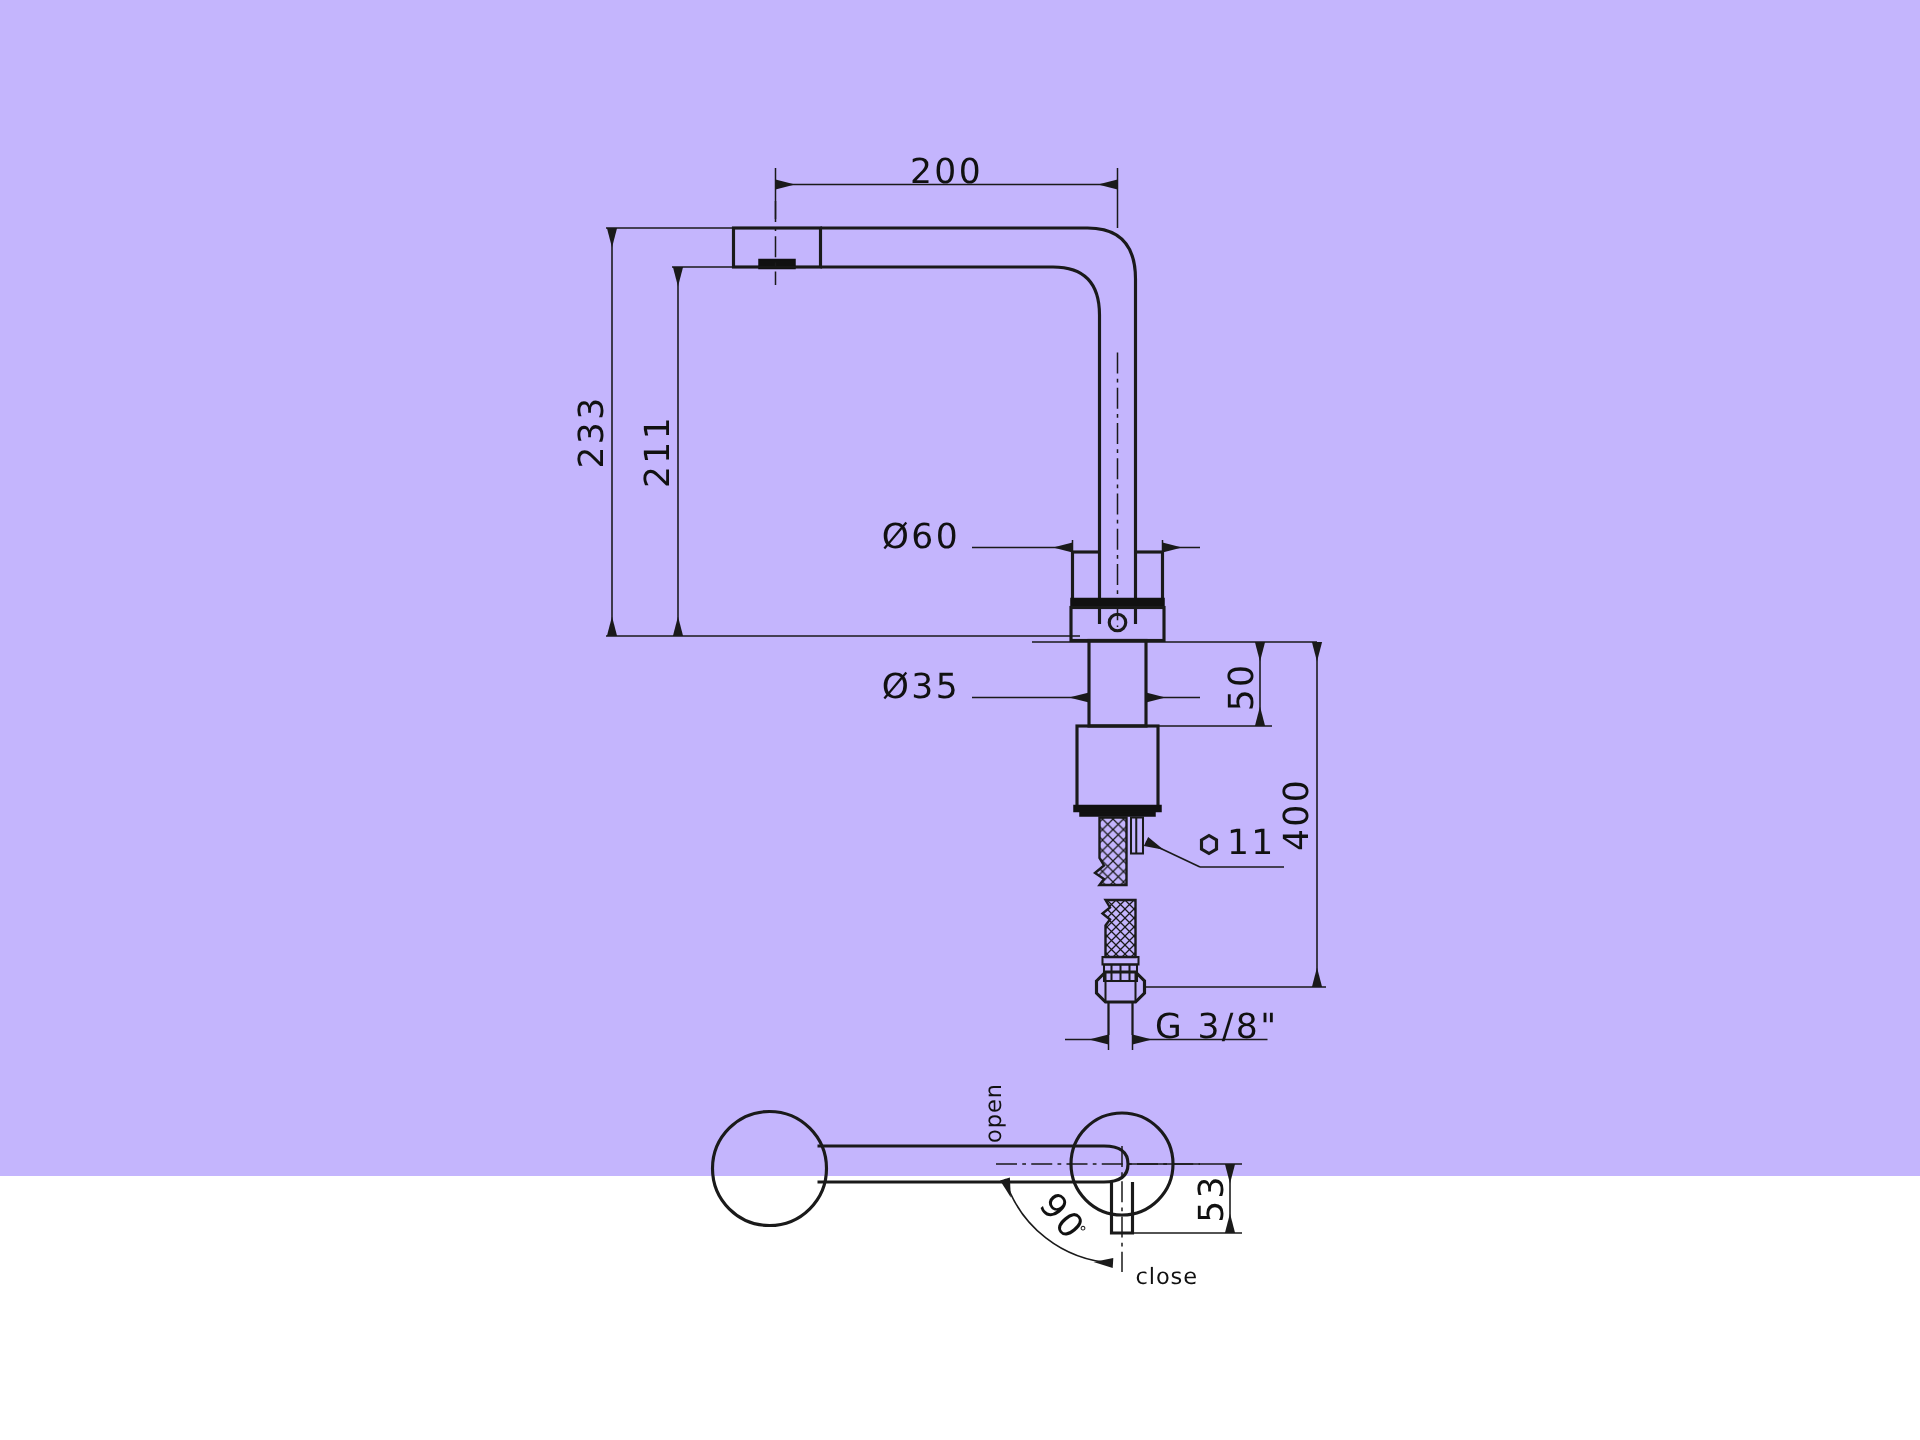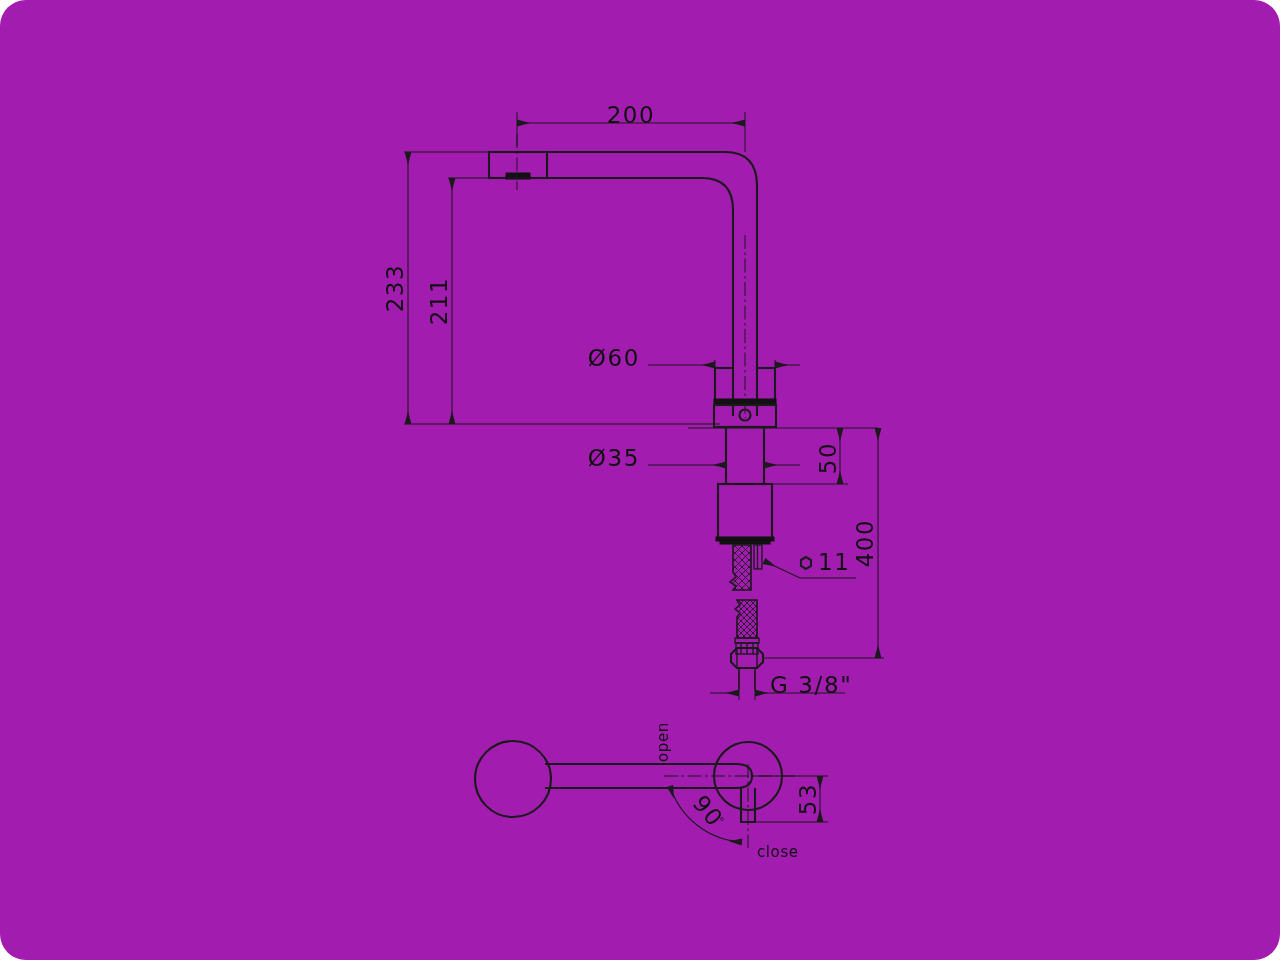--- a/index.html
+++ b/index.html
@@ -9,23 +9,22 @@
   }
   body {
     width: 1280px;
     height: 960px;
     overflow: hidden;
     font-family: "DejaVu Sans", sans-serif;
   }
   #drawing-root {
     position: relative;
     width: 1280px;
-    height: 960px;
-    background: #a21caf;
-    border-radius: 26px;
+    height: 784px;
+    background: #c4b5fd;
   }
   svg#tech-drawing {
     display: block;
     width: 1280px;
     height: 960px;
   }
   .obj {
     fill: none;
     stroke: #1a1a1a;
     stroke-width: 2.1;

